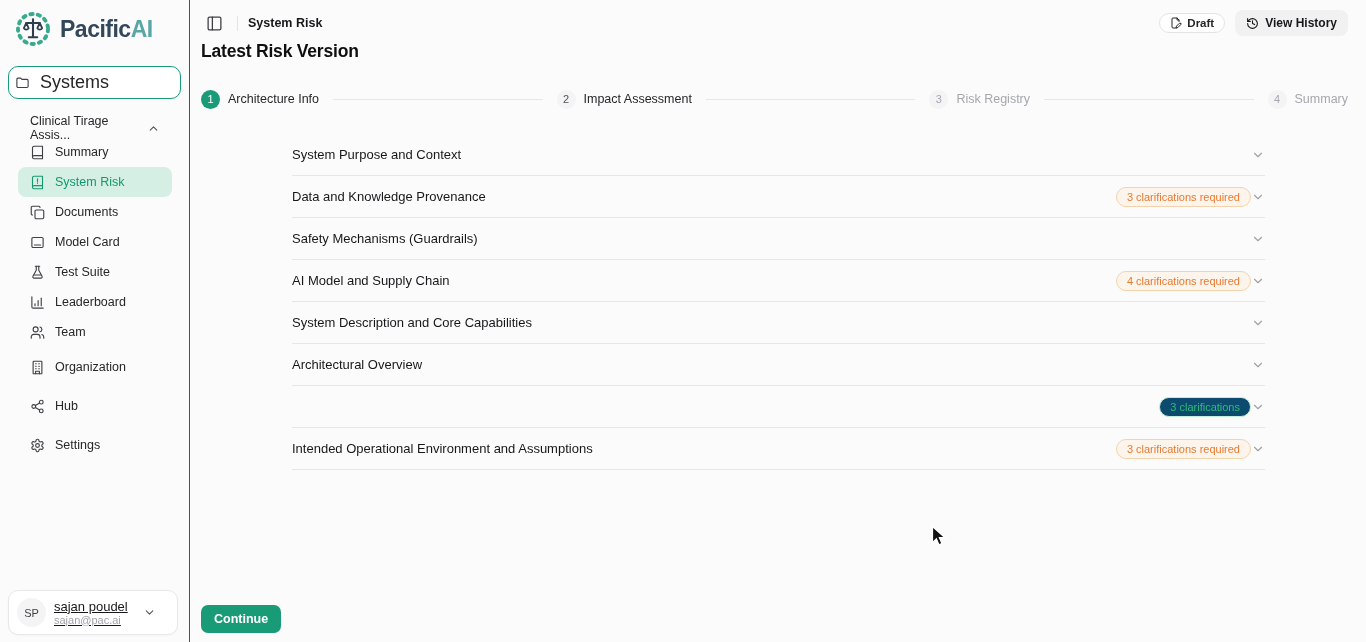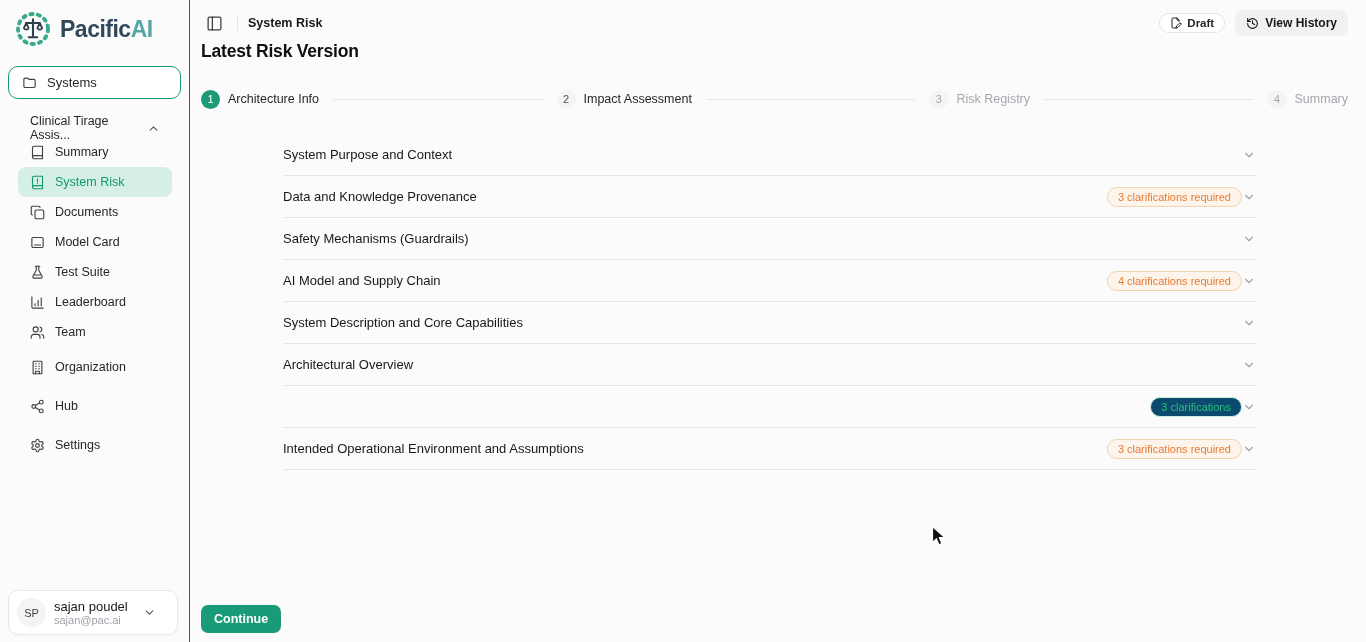--- a/index.html
+++ b/index.html
@@ -13,22 +13,22 @@
   
   .sidebar { position:absolute; left:0; top:0; width:190px; height:642px; background:#fbfbfb; border-right:1px solid #6d28d9; }
   .logo { position:absolute; left:14px; top:10px; display:flex; align-items:center; gap:8px; cursor:pointer; }
   .logo-mark { width:38px; height:38px; display:flex; align-items:center; justify-content:center; }
   .logo-text { font-size:23px; font-weight:600; color:#33475b; letter-spacing:-0.5px; }
   .logo-text .accent { color:#58a7a6; }
 
   .systems-btn {
     position:absolute; left:8px; top:66px; width:173px; height:33px;
     background:#fff; border:1.5px solid #1a9b77; border-radius:10px;
-    display:flex; align-items:center; gap:10px; padding:0 13px;
-    font-size:13px; color:#27272a; font-family:inherit; cursor:pointer;
+    display:flex; align-items:center; gap:10px; padding:0 6px;
+    font-size:18px; color:#27272a; font-family:inherit; cursor:pointer;
   }
   .project-row { position:absolute; left:30px; top:114px; width:130px; display:flex; align-items:center; justify-content:space-between; font-size:12.5px; color:#27272a; cursor:pointer; }
 
   .nav { position:absolute; left:18px; top:137px; width:154px; }
   .nav-item {
     height:30px; border-radius:8px; display:flex; align-items:center; gap:10px;
     padding:0 12px; font-size:12.5px; color:#27272a; cursor:pointer;
   }
   .nav-item svg { flex:0 0 auto; color:#3f3f46; }
   .nav-item.active { background:#d6efe4; color:#14986f; }
@@ -37,21 +37,21 @@
   .nav-secondary { position:absolute; left:18px; top:352px; width:154px; }
   .nav-secondary .nav-item { height:30px; margin-bottom:9px; }
 
   .user-card {
     position:absolute; left:8px; top:590px; width:170px; height:45px;
     background:#fff; border:1px solid #e8e8ea; border-radius:10px;
     display:flex; align-items:center; gap:8px; padding:0 21px 0 8px; cursor:pointer;
     box-shadow:0 1px 2px rgba(0,0,0,0.03);
   }
   .avatar { width:29px; height:29px; border-radius:50%; background:#f4f4f5; display:flex; align-items:center; justify-content:center; font-size:11px; color:#3f3f46; flex:0 0 auto; }
-  .user-meta { flex:1; min-width:0; }
+  .user-meta { flex:1; min-width:0;text-decoration:underline; }
   .user-name { font-size:13px; color:#18181b; line-height:15px; }
   .user-email { font-size:11px; color:#a1a1aa; line-height:13px; }
 
   
   .main { position:absolute; left:190px; top:0; right:0; bottom:0; }
   .topbar { position:absolute; left:11px; top:10px; right:18px; height:26px; display:flex; align-items:center; }
   .panel-toggle { width:26px; height:24px; border:none; background:transparent; display:flex; align-items:center; justify-content:center; color:#3f3f46; cursor:pointer; }
   .tb-divider { width:1px; height:15px; background:#e4e4e7; margin:0 10px; }
   .breadcrumb { font-size:12.5px; font-weight:700; color:#18181b; }
   .topbar-right { margin-left:auto; display:flex; align-items:center; gap:10px; }
@@ -70,21 +70,21 @@
   .stepper { position:absolute; left:11px; right:18px; top:89px; height:20px; display:flex; align-items:center; }
   .step { display:flex; align-items:center; gap:8px; white-space:nowrap; }
   .step-circle { width:19px; height:19px; border-radius:50%; background:#f4f4f5; color:#52525b; font-size:11px; display:flex; align-items:center; justify-content:center; }
   .step.current .step-circle { background:#1a9b77; color:#fff; }
   .step-label { font-size:12.5px; color:#27272a; }
   .step.dim .step-label { color:#a5a7ae; }
   .step.dim .step-circle { color:#a5a7ae; }
   .step-line { flex:1; height:1px; background:#e7e7e9; margin:0 14px; }
 
   
-  .accordion { position:absolute; left:93px; top:134px; width:973px; }
+  .accordion { position:absolute; left:102px; top:134px; width:973px; }
   .acc-row {
     height:42px; display:flex; align-items:center; border-bottom:1px solid #e6e6e9; cursor:pointer;
   }
   .acc-title { font-size:13px; color:#18181b; }
   .acc-right { margin-left:auto; display:flex; align-items:center; }
   .badge { font-size:11px; padding:3px 10px; border-radius:999px; white-space:nowrap; }
   .badge--orange { color:#e8792f; background:#fdf5ec; border:1px solid #f4d3ac; }
   .badge--green { color:#2cbd7b; background:#0c4a6e; border:1px solid #c5eed7; }
   .chev { color:#a1a1aa; display:flex; }
 

